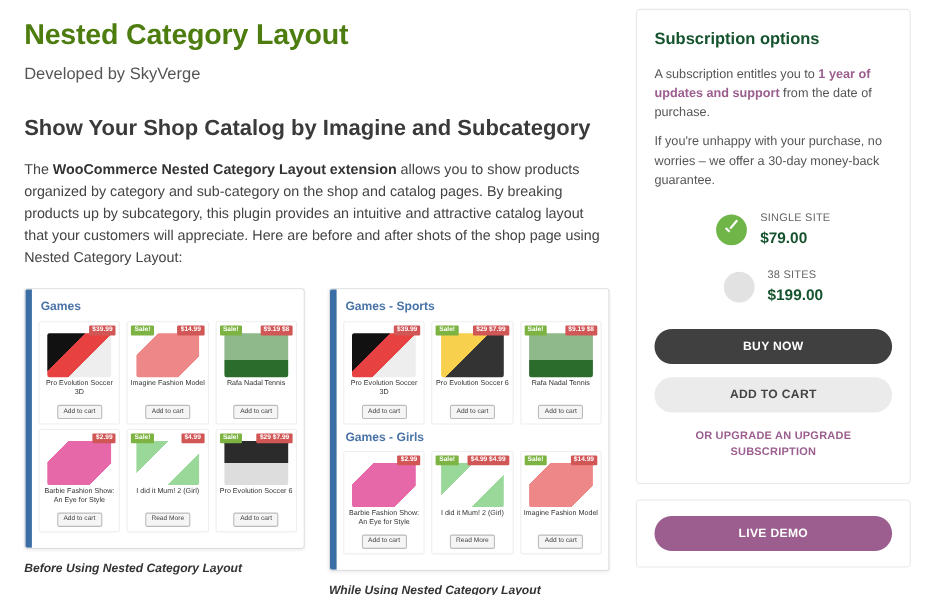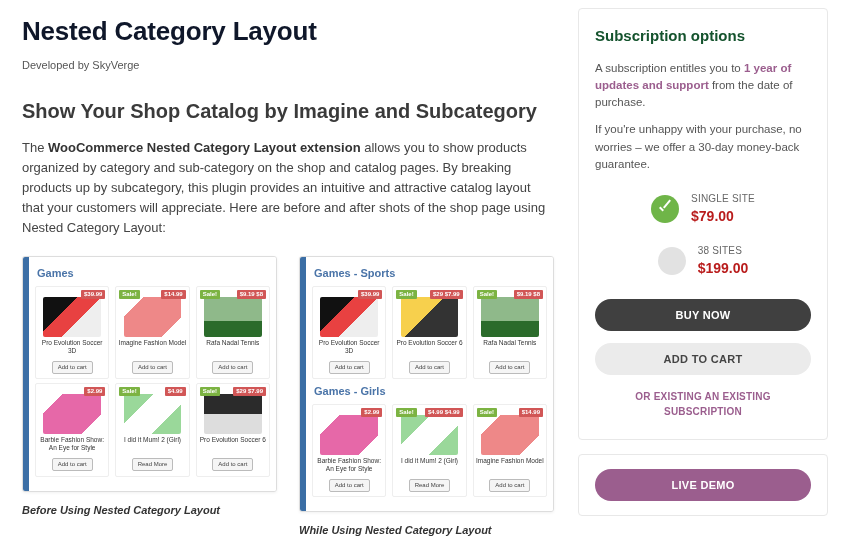--- a/index.html
+++ b/index.html
@@ -15,26 +15,26 @@
     width: 848px;
     padding: 8px 20px 0 22px;
     gap: 24px;
   }
   .main { flex: 1 1 auto; min-width: 0; padding-top: 4px; }
   .side { width: 250px; flex: 0 0 250px; }
 
   h1.page-title {
     font-size: 26px;
     font-weight: 700;
-    color: #0f172a;
+    color: #4d7c0f;
     margin-bottom: 6px;
     letter-spacing: -0.2px;
   }
   .developed-by {
-    font-size: 11px;
+    font-size: 15px;
     color: #555;
     margin-bottom: 24px;
   }
   h2.section-heading {
     font-size: 20px;
     font-weight: 700;
     color: #3a3a3a;
     margin-bottom: 14px;
     line-height: 1.3;
   }
@@ -190,21 +190,21 @@
     transform: rotate(-50deg);
   }
   .tier-label {
     font-size: 10px;
     color: #666;
     letter-spacing: .2px;
   }
   .tier-price {
     font-size: 14px;
     font-weight: 800;
-    color: #b91c1c;
+    color: #14532d;
   }
   .btn {
     display: block;
     width: 100%;
     text-align: center;
     border-radius: 18px;
     font-size: 11px;
     font-weight: 800;
     letter-spacing: .3px;
     padding: 10px 0;
@@ -305,21 +305,21 @@
             <div class="radio"></div>
             <div>
               <div class="tier-label">38 SITES</div>
               <div class="tier-price">$199.00</div>
             </div>
           </div>
         </div>
 
       <button class="btn btn-buy">BUY NOW</button>
       <button class="btn btn-cart">ADD TO CART</button>
-      <div class="upgrade">OR EXISTING AN EXISTING SUBSCRIPTION</div>
+      <div class="upgrade">OR UPGRADE AN UPGRADE SUBSCRIPTION</div>
     </div>
 
     <div class="panel demo">
       <button class="btn btn-demo">LIVE DEMO</button>
     </div>
 
   </div>
 </div>
 
 </body></html>

